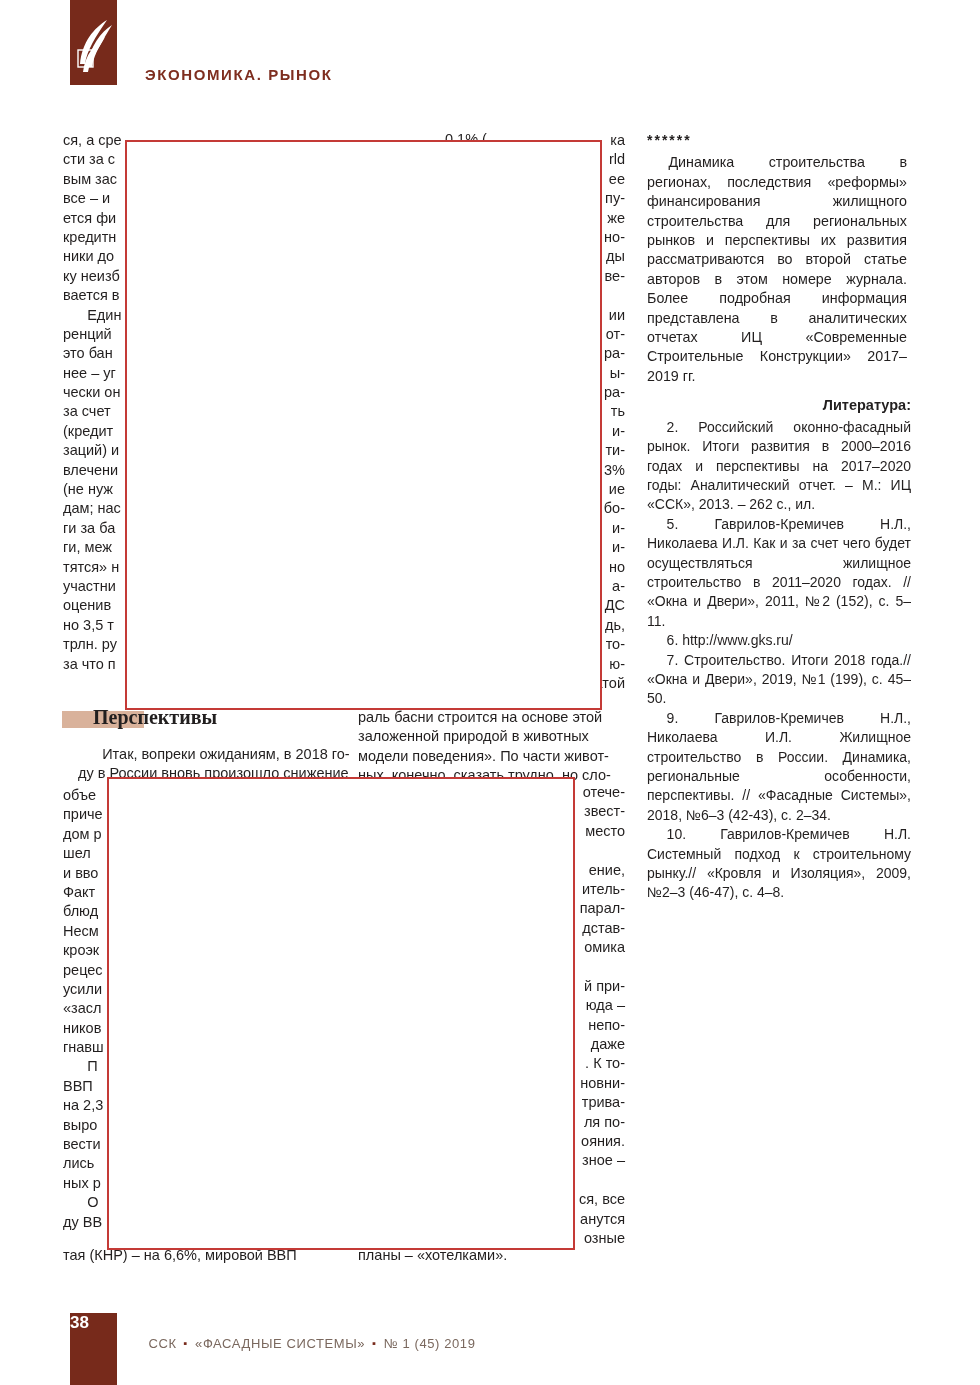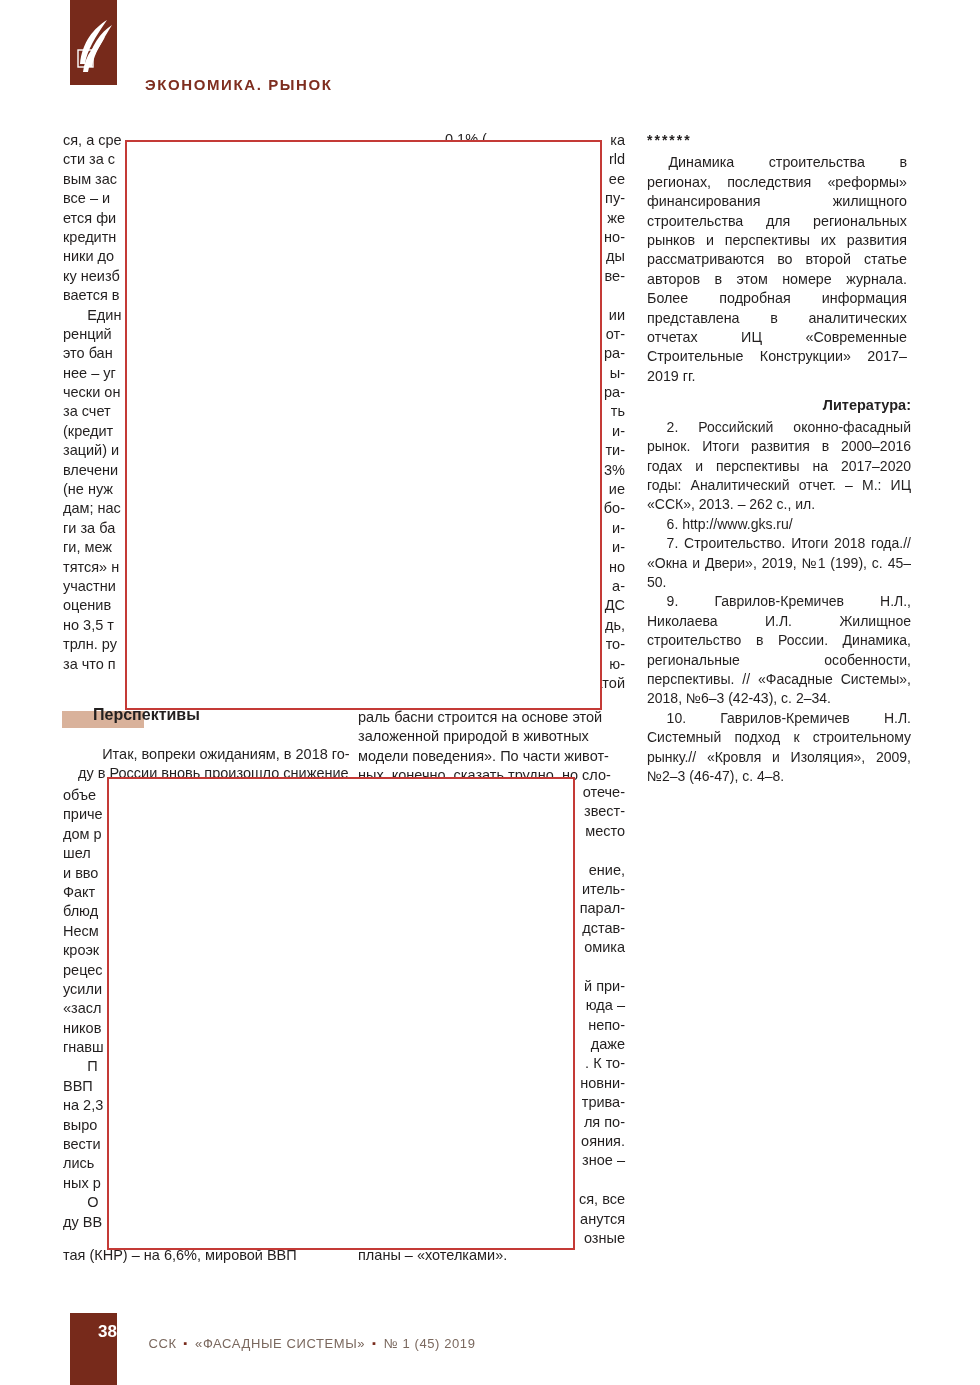--- a/index.html
+++ b/index.html
@@ -10,36 +10,36 @@
   body{
     width:980px;height:1385px;position:relative;background:#fff;
     font-family:"Liberation Sans", sans-serif;color:var(--text);
     overflow:hidden;
   }
   .abs{position:absolute;}
   
   .logo{left:70px;top:0;width:47px;height:85px;background:var(--maroon);z-index:3;}
   .logo svg{width:100%;height:100%;display:block;}
   
-  .section-title{left:145px;top:76px;font-size:15px;font-weight:bold;
+  .section-title{left:145px;top:66px;font-size:15px;font-weight:bold;
     letter-spacing:1.6px;color:var(--title-red);z-index:2;}
   
   .col{z-index:1;}
   .tline{white-space:pre;height:19.4px;line-height:19.4px;font-size:14.5px;overflow:visible;}
   .frag-right .tline{text-align:right;}
   
   .left-top{left:63px;top:131px;width:290px;}
   .left-mid{left:63px;top:745px;width:292px;overflow:hidden;margin-left:15px;}
   .left-bottom{left:63px;top:786px;width:290px;}
   .bottom-line-left{left:63px;top:1246px;width:300px;white-space:pre;
     font-size:14.5px;line-height:19.4px;}
   
   .heading-highlight{left:62px;top:711px;width:82px;height:17px;
     background:var(--highlight-tan);z-index:1;}
-  .section-heading{left:93px;top:706px;font-size:16px;font-weight:bold;z-index:2;}
+  .section-heading{left:93px;top:706px;font-size:20px;font-weight:bold;z-index:2;font-family:Liberation Serif, serif;}
   
   .mid-sliver{left:445px;top:130px;font-size:14.5px;line-height:19.4px;z-index:1;white-space:pre;}
   .mid-frag1{left:358px;top:131px;width:267px;}
   .mid-between{left:358px;top:708px;width:270px;overflow:hidden;}
   .mid-frag2{left:358px;top:783px;width:267px;}
   .bottom-line-mid{left:358px;top:1246px;width:280px;white-space:pre;
     font-size:14.5px;line-height:19.4px;}
   
   .right-col{left:647px;top:131px;width:264px;z-index:1;}
   .stars{font-size:14px;letter-spacing:2px;line-height:19.4px;font-weight:bold;}
@@ -48,22 +48,22 @@
   .lit-heading{text-align:right;font-weight:bold;font-size:14.5px;
     line-height:19.4px;margin:10px 0 2px 0;}
   .ref{margin:0;text-indent:1.4em;text-align:justify;font-size:14px;line-height:19.4px;}
   
   .redaction{position:absolute;background:#fff;border:2px solid var(--redaction-red);
     box-sizing:border-box;z-index:5;}
   .redaction-1{left:125px;top:140px;width:477px;height:570px;}
   .redaction-2{left:107px;top:777px;width:468px;height:473px;}
   
   .page-num-box{left:70px;top:1313px;width:47px;height:72px;background:var(--maroon);
-    z-index:3;color:#fff;font-weight:bold;font-size:17px;text-align:right;
-    padding-top:9px;box-sizing:border-box;}
+    z-index:3;color:#fff;font-weight:bold;font-size:17px;text-align:left;
+    box-sizing:border-box;}
   .footer-line{left:140px;top:1321px;font-size:13px;letter-spacing:0.6px;
     color:var(--footer-gray);z-index:2;white-space:pre;}
   .footer-line .bullet{color:var(--maroon);font-size:11px;margin:0 7px;position:relative;top:-1px;}
 </style>
 </head>
 <body>
 
 <div class="abs logo">
   <span>
     <svg viewBox="0 0 47 85" xmlns="http://www.w3.org/2000/svg">
@@ -207,20 +207,21 @@
     <div class="tline">озные</div>
   </div>
 <div class="abs bottom-line-mid">планы – «хотелками».</div>
 
 <div class="abs right-col">
   <div class="stars">******</div>
   <p class="annotation">Динамика строительства в регионах, последствия «реформы» финансирования жилищного строительства для региональных рынков и перспективы их развития рассматриваются во второй статье авторов в этом номере журнала. Более подробная информация представлена в аналитических отчетах ИЦ «Современные Строительные Конструкции» 2017–2019 гг.</p>
   <div class="lit-heading">Литература:</div>
   <div>
       <p class="ref">2. Российский оконно-фасадный рынок. Итоги развития в 2000–2016 годах и перспективы на 2017–2020 годы: Аналитический отчет. – М.: ИЦ «ССК», 2013. – 262 с., ил.</p>
+      <p class="ref">5. Гаврилов-Кремичев Н.Л., Николаева И.Л. Как и за счет чего будет осуществляться жилищное строительство в 2011–2020 годах. // «Окна и Двери», 2011, №2 (152), с. 5–11.</p>
       <p class="ref">6. http://www.gks.ru/</p>
       <p class="ref">7. Строительство. Итоги 2018 года.// «Окна и Двери», 2019, №1 (199), с. 45–50.</p>
       <p class="ref">9. Гаврилов-Кремичев Н.Л., Николаева И.Л. Жилищное строительство в России. Динамика, региональные особенности, перспективы. // «Фасадные Системы», 2018, №6–3 (42-43), с. 2–34.</p>
       <p class="ref">10. Гаврилов-Кремичев Н.Л. Системный подход к строительному рынку.// «Кровля и Изоляция», 2009, №2–3 (46-47), с. 4–8.</p>
     </div>
 </div>
 
 <div class="redaction redaction-1"></div>
 <div class="redaction redaction-2"></div>
 

